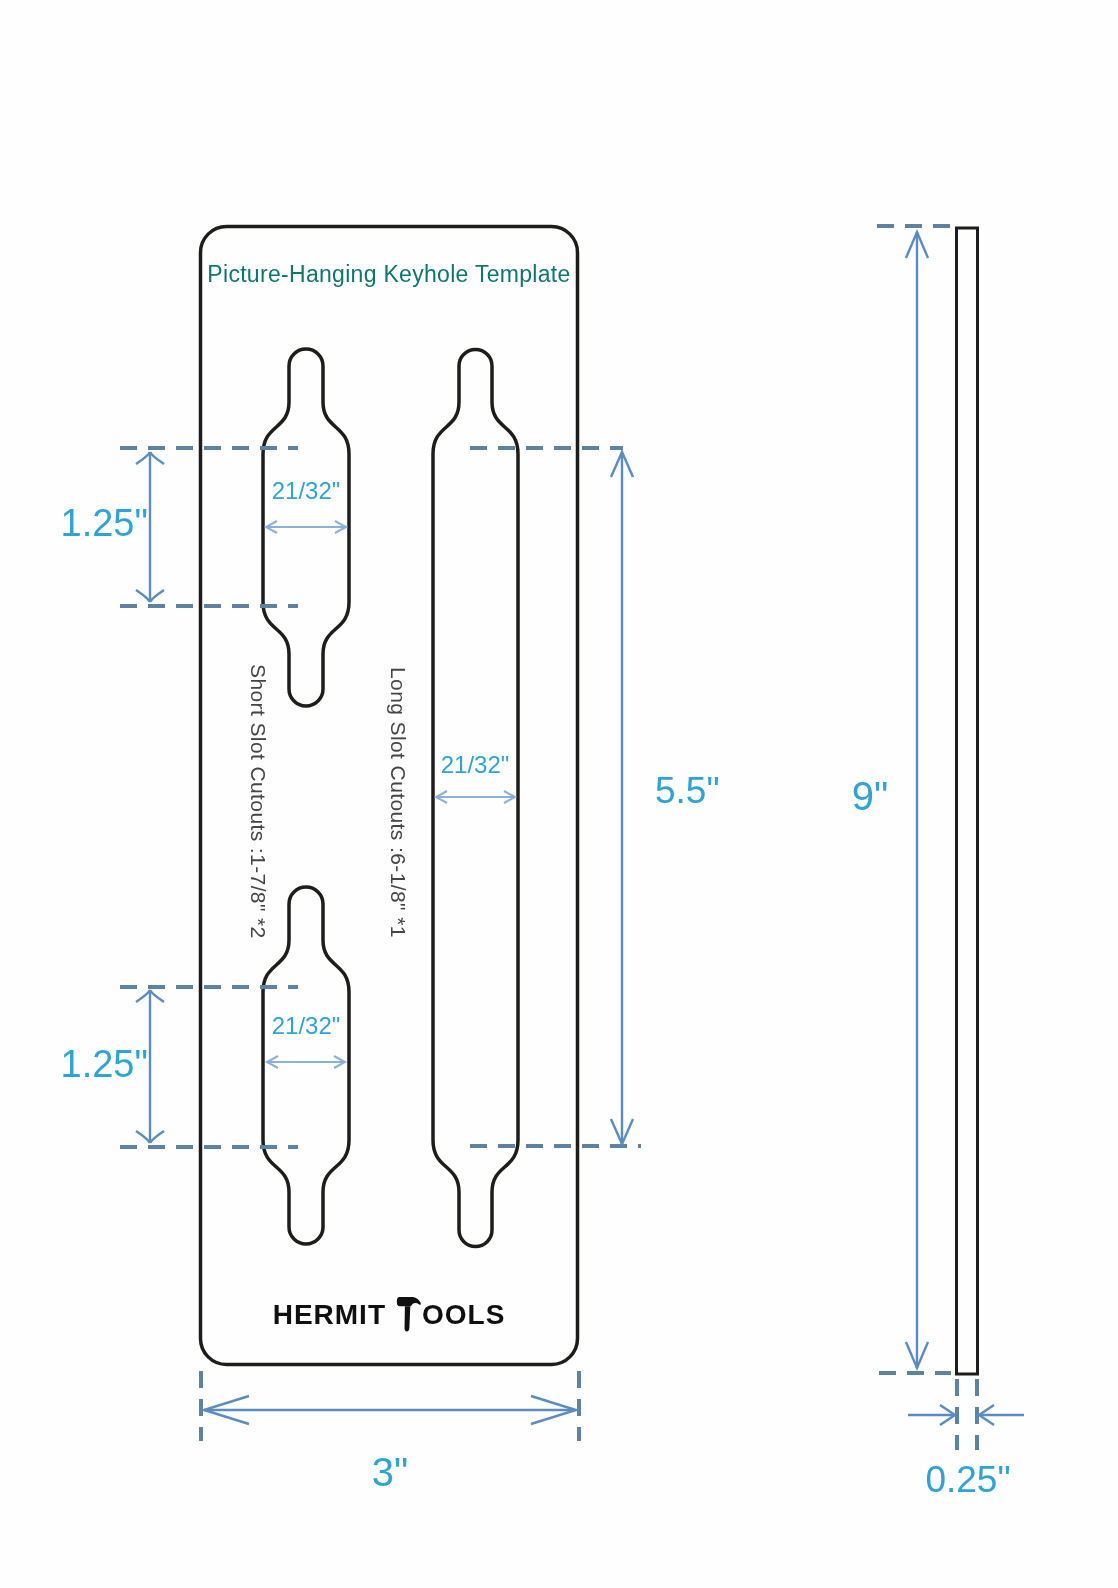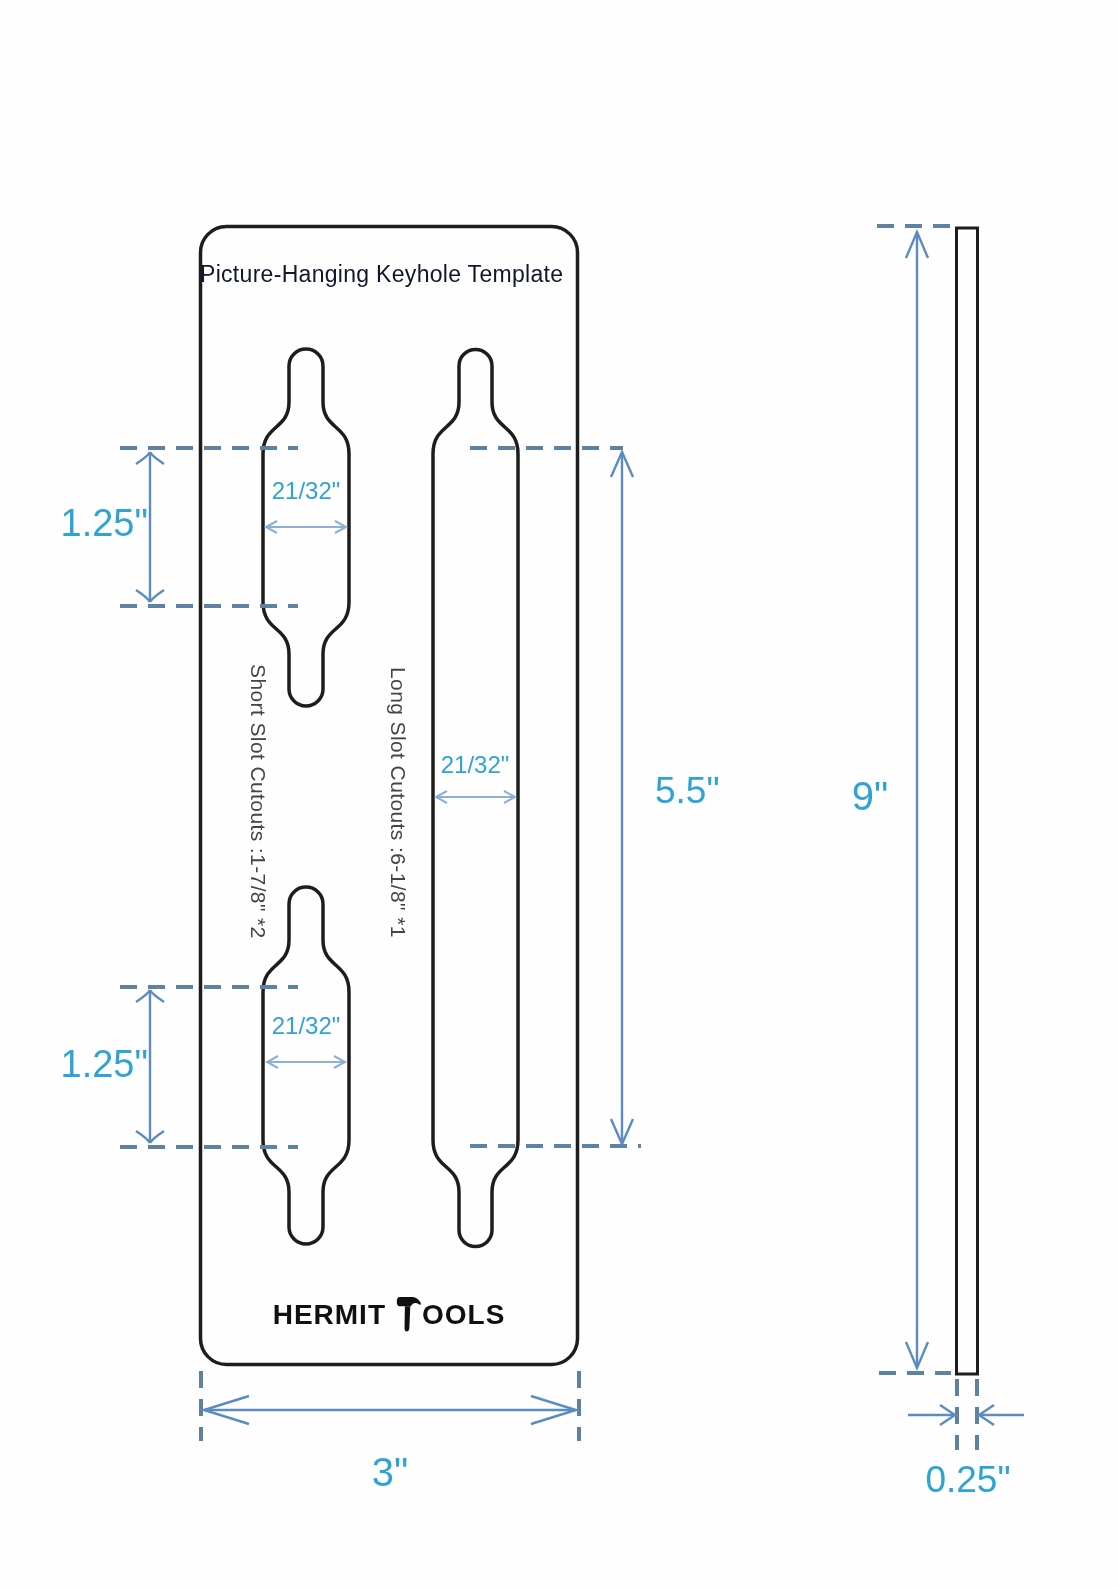--- a/index.html
+++ b/index.html
@@ -4,22 +4,22 @@
 <style>
   html,body{margin:0;padding:0;background:#ffffff;}
   .canvas{
     position:relative;width:1118px;height:1588px;background:#fefefe;overflow:hidden;
     font-family:"Liberation Sans", sans-serif;
   }
   .drawing{position:absolute;left:0;top:0;}
   .lbl{position:absolute;white-space:nowrap;}
   .dim-text{color:#2ea3d4;}
   .title{
-    left:200px;top:261px;width:316px;text-align:center;
-    font-size:23px;color:#0f172a;letter-spacing:0.3px;
+    left:200px;top:261px;width:378px;text-align:center;
+    font-size:23px;color:#0f766e;letter-spacing:0.3px;
   }
   .d125a{left:40px;top:502px;width:108px;text-align:right;font-size:38px;}
   .d125b{left:40px;top:1043px;width:108px;text-align:right;font-size:38px;}
   .d2132a{left:246px;top:477px;width:120px;text-align:center;font-size:24px;}
   .d2132l{left:415px;top:751px;width:120px;text-align:center;font-size:24px;}
   .d2132b{left:246px;top:1012px;width:120px;text-align:center;font-size:24px;}
   .d55{left:655px;top:770px;font-size:37px;}
   .d3{left:340px;top:1450px;width:100px;text-align:center;font-size:40px;}
   .d9{left:830px;top:774px;width:80px;text-align:center;font-size:40px;}
   .d025{left:918px;top:1459px;width:100px;text-align:center;font-size:37px;}

